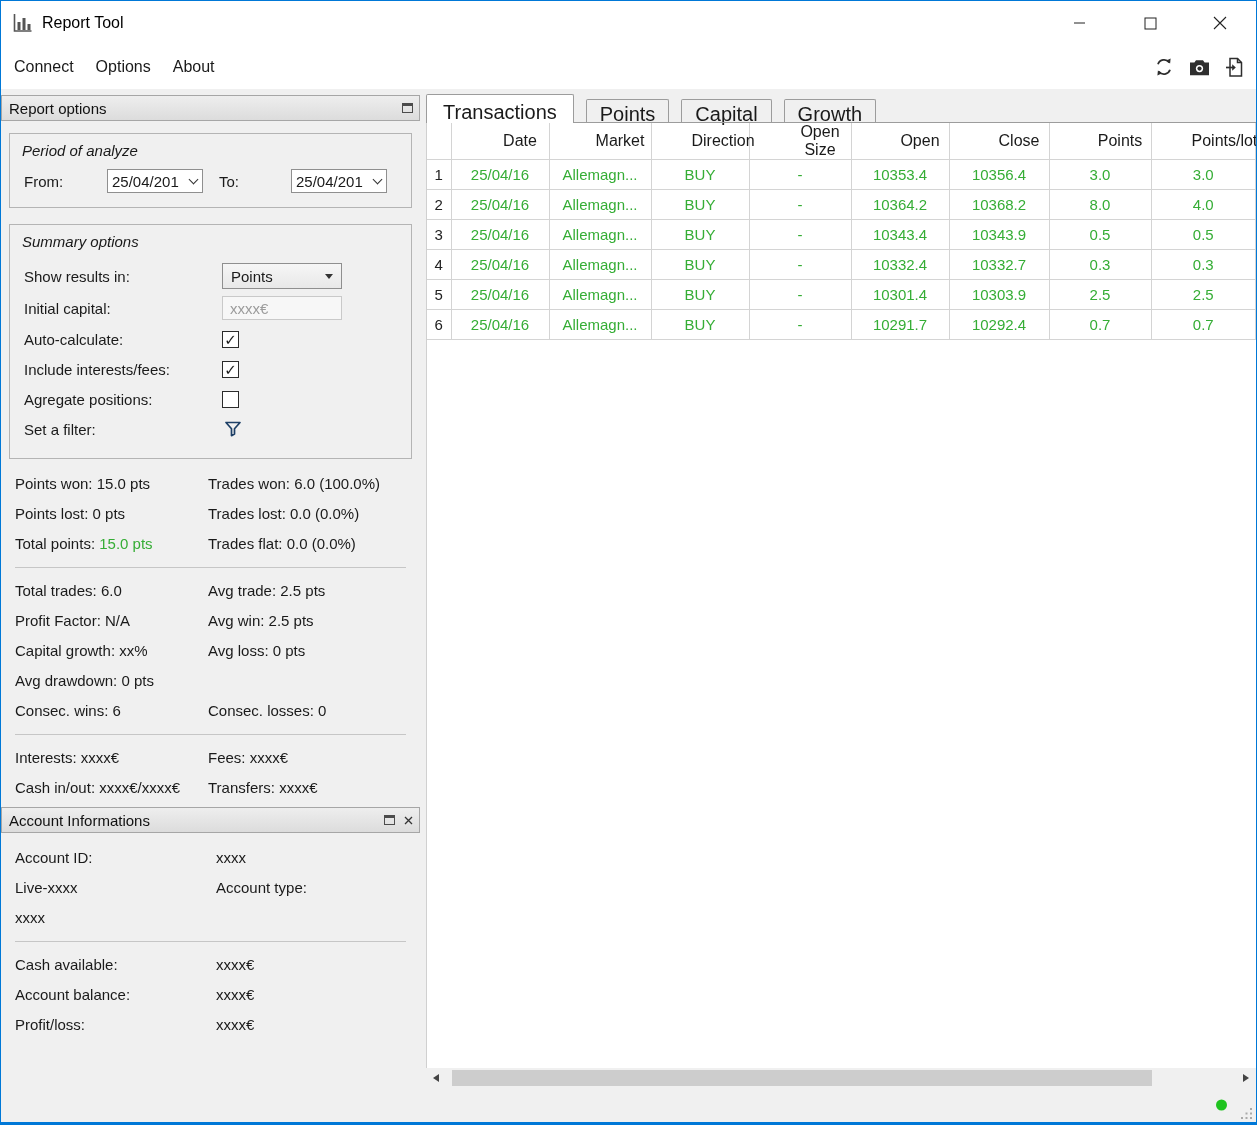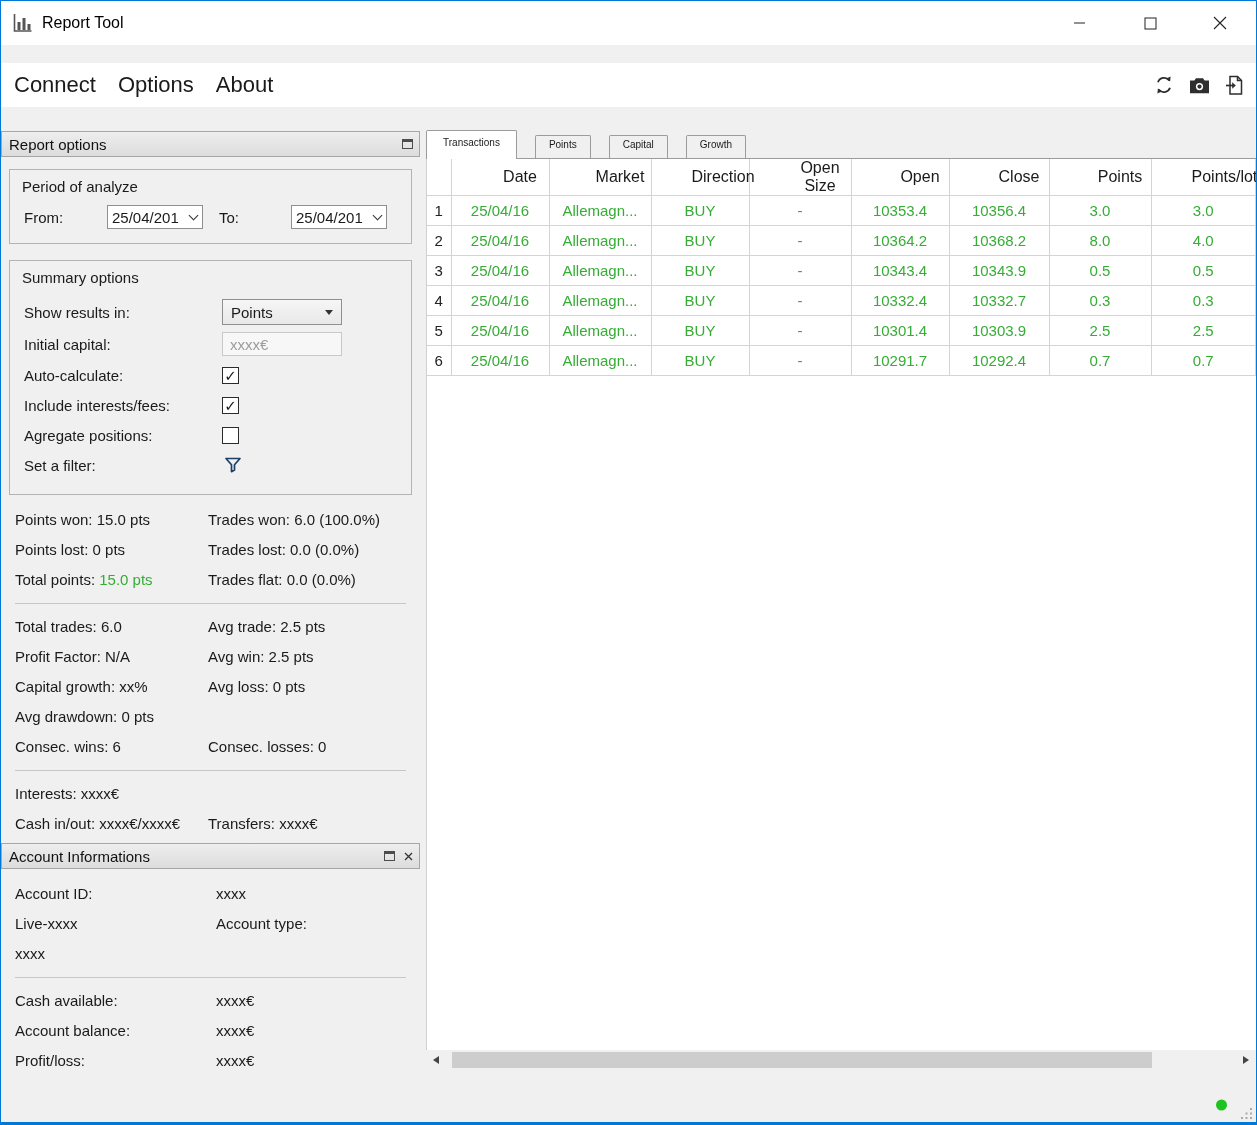--- a/index.html
+++ b/index.html
@@ -1,50 +1,50 @@
 <!DOCTYPE html>
 <html style="--accent: #35ad35; --win-border: #0078d7; --dot: #1fc31f;"><head>
 <meta charset="utf-8">
 <style>
   * { margin:0; padding:0; box-sizing:border-box; }
   html,body { width:1257px; height:1125px; }
   body { font-family:"Liberation Sans","DejaVu Sans",sans-serif; font-size:15px; color:#1a1a1a; background:#fff; }
 
   .window { width:1257px; height:1125px; border:1px solid var(--win-border,#0078d7); border-bottom-width:3px;
-            display:flex; flex-direction:column; background:#f0f0f0; overflow:hidden;gap:18px; }
+            display:flex; flex-direction:column; background:#f0f0f0; overflow:hidden; }
 
   
   .titlebar { flex:0 0 44px; background:#fff; display:flex; align-items:center; }
   .title-icon { margin-left:10px; display:flex; }
   .title-text { margin-left:9px; font-size:16px; color:#000; }
   .win-controls { margin-left:auto; display:flex; gap:24px; padding-right:13px; height:100%; align-items:center; }
   .win-btn { width:46px; height:32px; display:flex; align-items:center; justify-content:center; }
 
   
   .menubar { flex:0 0 44px; background:#fff; display:flex; align-items:center; padding-left:2px; }
-  .menu-item { padding:7px 11px; font-size:22px; cursor:default; }
+  .menu-item { padding:7px 11px; font-size:16px; cursor:default; }
   .menu-icons { margin-left:auto; display:flex; align-items:center; gap:15px; padding-right:12px; }
   .menu-icons span { display:flex; }
 
   
   .main { flex:1; display:flex; background:#f0f0f0; min-height:0; }
   .left-panel { flex:0 0 419px; width:419px; padding-top:6px; overflow:hidden; }
   .right-panel { flex:1; min-width:0; display:flex; flex-direction:column; padding-top:5px; margin-left:6px; }
 
   
   .dock-header { height:26px; background:linear-gradient(#eeeeee,#dcdcdc); border:1px solid #a6a6a6;
                  display:flex; align-items:center; padding:0 6px 0 7px; font-size:15px; color:#111; }
   .float-icon { width:11px; height:10px; border:1px solid #4c4c4c; border-top-width:3px; margin-left:auto; }
   .header-icons { margin-left:auto; display:flex; align-items:center; gap:9px; }
   .header-icons .float-icon { margin-left:0; }
 
   
   .groupbox { border:1px solid #b4b4b4; margin:12px 8px 0 8px; padding:8px 8px 14px 6px; }
   .groupbox.gb2 { margin-top:16px; }
-  .gb-title { display:block; font-size:15px; margin:0 0 10px 6px; }
+  .gb-title { display:block; font-size:15px; margin:0 0 10px 6px;font-style:italic; }
 
   .period-row { display:flex; align-items:center; }
   .p-label { font-size:15px; }
   .p-label.from { width:91px; padding-left:8px; }
   .p-label.to { width:72px; margin-left:16px; }
   .combo { width:96px; height:24px; background:#fff; border:1px solid #8f8f8f; display:flex; align-items:center;
            padding:0 4px 0 4px; font-size:15px; overflow:hidden; white-space:nowrap; }
   .chev { flex:0 0 auto; width:7px; height:7px; border-right:1.5px solid #333; border-bottom:1.5px solid #333;
           transform:rotate(45deg); margin:-3px 1px 0 auto; }
 
@@ -69,21 +69,21 @@
   .divider { height:1px; background:#c6c6c6; margin:8px 14px; }
   .accent { color:var(--accent,#35ad35); }
   .dock-header.summary-h { margin-top:20px; }
   .dock-header.account-h { }
   .account-close { display:flex; }
 
   
   .tabbar { position:relative; height:29px; display:flex; align-items:flex-end; flex:0 0 29px; }
   .tabbar::after { content:""; position:absolute; left:0; right:0; bottom:0; height:1px; background:#9c9c9c; z-index:1; }
   .tab { position:relative; z-index:0; height:24px; background:#f0f0f0; border:1px solid #9c9c9c; border-bottom:none;
-         border-radius:2px 2px 0 0; padding:3px 13px 0 13px; font-size:10px; margin-right:18px; }
+         border-radius:2px 2px 0 0; padding:3px 13px 0 13px; font-size:20px; margin-right:12px; }
   .tab.active { z-index:2; height:29px; background:#fff; padding-top:6px; padding-left:16px; padding-right:16px; }
 
   
   .table-area { flex:1; background:#fff; overflow:hidden; border-left:1px solid #d0d0d0; }
   table { border-collapse:collapse; width:100%; table-layout:fixed; }
   th { height:36px; font-weight:400; font-size:16px; color:#1a1a1a; border:1px solid #d4d4d4; border-top:none;
        text-align:center; background:#fff;padding-left:40px; }
   th:first-child { border-left:none; }
   td { height:30px; border:1px solid #d4d4d4; text-align:center; font-size:15px; overflow:hidden;
        white-space:nowrap; text-overflow:ellipsis; }
@@ -273,20 +273,21 @@
             </div>
             <div class="pair-row">
               <span>Consec. wins: 6</span>
               <span>Consec. losses: 0</span>
             </div>
           </div>
         <div class="divider"></div>
         <div class="pairs sum">
             <div class="pair-row">
               <span>Interests: xxxx€</span>
+              <span>Fees: xxxx€</span>
             </div>
             <div class="pair-row">
               <span>Cash in/out: xxxx€/xxxx€</span>
               <span>Transfers: xxxx€</span>
             </div>
           </div>
       </div>
 
       <div class="dock-header account-h">
         <span>Account Informations</span>

